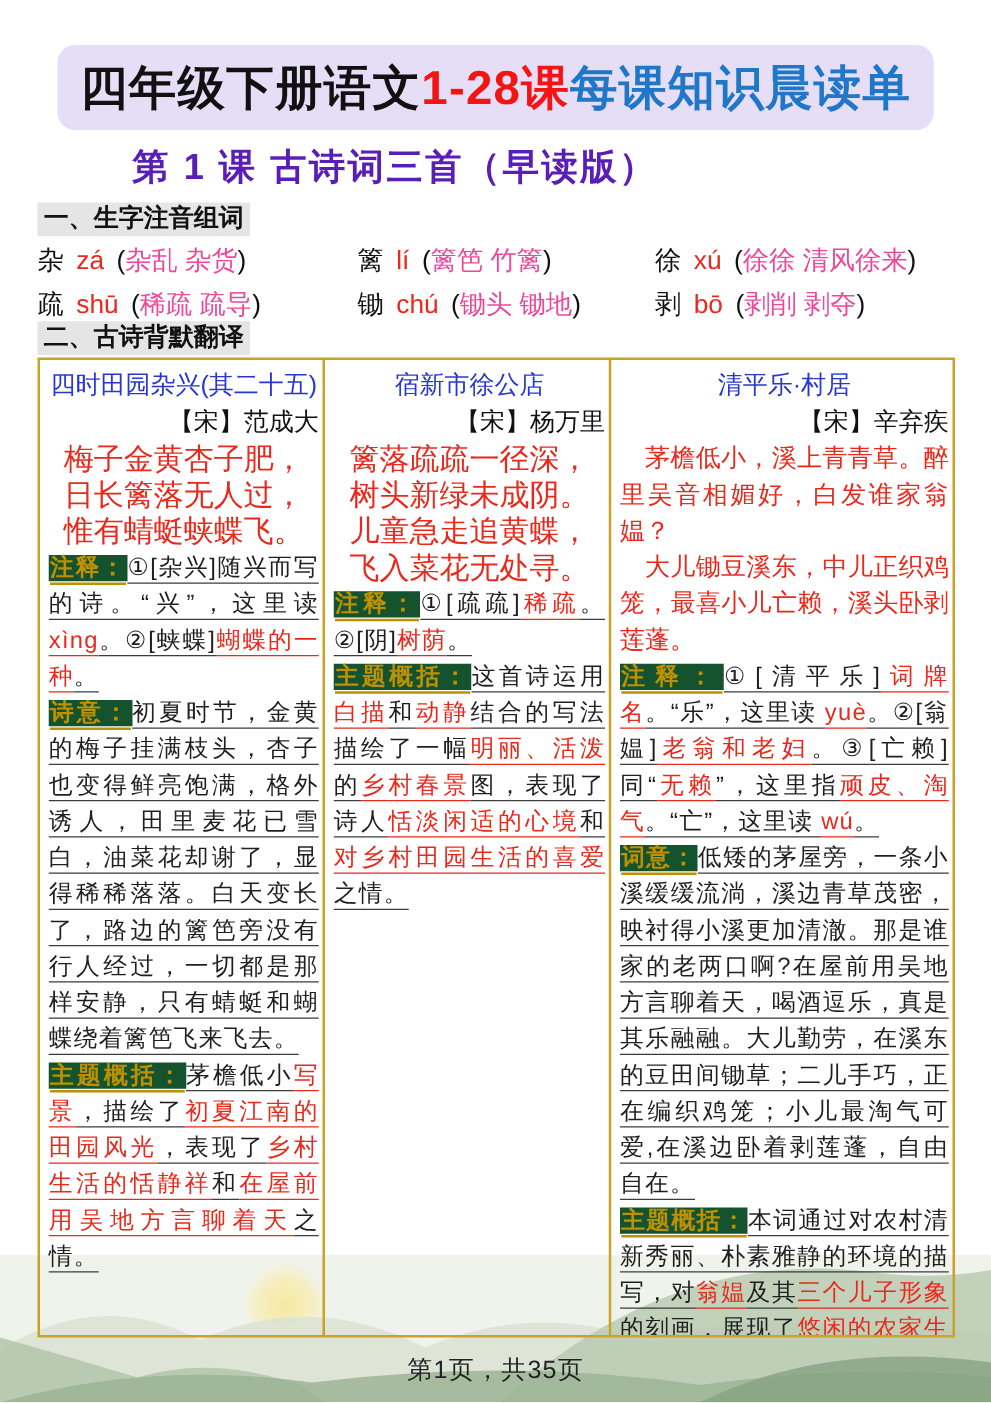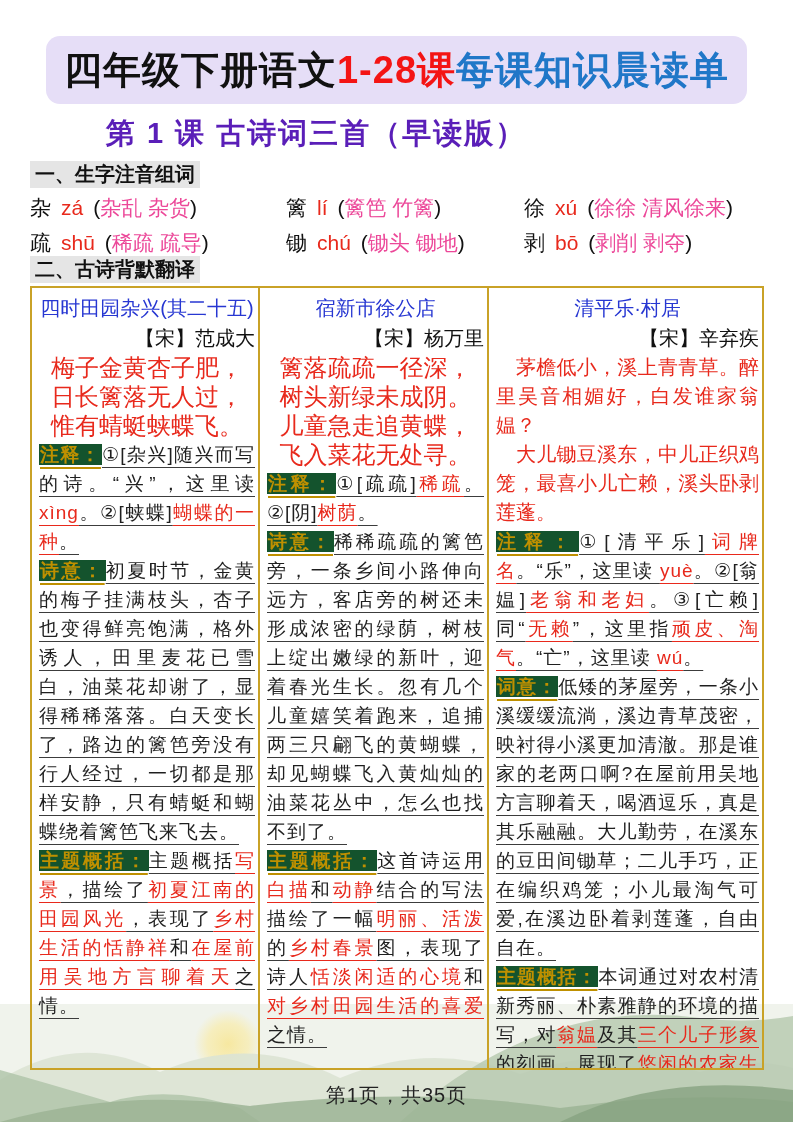--- a/index.html
+++ b/index.html
@@ -110,31 +110,30 @@
 
   <div class="poem-table">
     <div class="cell cell-1">
         <div class="cell-title">四时田园杂兴(其二十五)</div>
         <div class="cell-author">【宋】范成大</div>
         <div class="poem-line">梅子金黄杏子肥，</div>
         <div class="poem-line">日长篱落无人过，</div>
         <div class="poem-line">惟有蜻蜓蛱蝶飞。</div>
         <p class="block"><span class="lbl">注释：</span><span class="blk">①[杂兴]随兴而写的诗。“兴”，这里读</span><span class="red">xìng</span><span class="blk">。②[蛱蝶]</span><span class="red">蝴蝶的一种</span><span class="blk">。</span></p>
         <p class="block"><span class="lbl">诗意：</span><span class="blk">初夏时节，金黄的梅子挂满枝头，杏子也变得鲜亮饱满，格外诱人，田里麦花已雪白，油菜花却谢了，显得稀稀落落。白天变长了，路边的篱笆旁没有行人经过，一切都是那样安静，只有蜻蜓和蝴蝶绕着篱笆飞来飞去。</span></p>
-        <p class="block"><span class="lbl">主题概括：</span><span class="blk">主题概括</span><span class="red">写景</span><span class="blk">，描绘了</span><span class="red">初夏江南的田园风光</span><span class="blk">，表现了</span><span class="red">乡村生活的恬静祥</span><span class="blk">和</span><span class="red">在屋前用吴地方言聊着天</span><span class="blk">之情。</span></p>
+        <p class="block"><span class="lbl">主题概括：</span><span class="blk">茅檐低小</span><span class="red">写景</span><span class="blk">，描绘了</span><span class="red">初夏江南的田园风光</span><span class="blk">，表现了</span><span class="red">乡村生活的恬静祥</span><span class="blk">和</span><span class="red">在屋前用吴地方言聊着天</span><span class="blk">之情。</span></p>
       </div>
     <div class="cell cell-2">
         <div class="cell-title">宿新市徐公店</div>
         <div class="cell-author">【宋】杨万里</div>
         <div class="poem-line">篱落疏疏一径深，</div>
         <div class="poem-line">树头新绿未成阴。</div>
         <div class="poem-line">儿童急走追黄蝶，</div>
         <div class="poem-line">飞入菜花无处寻。</div>
         <p class="block"><span class="lbl">注释：</span><span class="blk">①[疏疏]</span><span class="red">稀疏</span><span class="blk">。②[阴]</span><span class="red">树荫</span><span class="blk">。</span></p>
-        <p class="block"><span class="lbl">诗意：</span><span class="blk">稀稀疏疏的篱笆旁，一条乡间小路伸向远方，客店旁的树还未形成浓密的绿荫，树枝上绽出嫩绿的新叶，迎着春光生长。忽有几个儿童嬉笑着跑来，追捕两三只翩飞的黄蝴蝶，却见蝴蝶飞入黄灿灿的油菜花丛中，怎么也找不到了。</span></p>
         <p class="block"><span class="lbl">主题概括：</span><span class="blk">这首诗运用</span><span class="red">白描</span><span class="blk">和</span><span class="red">动静</span><span class="blk">结合的写法描绘了一幅</span><span class="red">明丽、活泼</span><span class="blk">的</span><span class="red">乡村春景</span><span class="blk">图，表现了诗人</span><span class="red">恬淡闲适的心境</span><span class="blk">和</span><span class="red">对乡村田园生活的喜爱</span><span class="blk">之情。</span></p>
       </div>
     <div class="cell cell-3">
         <div class="cell-title">清平乐·村居</div>
         <div class="cell-author">【宋】辛弃疾</div>
         <p class="poem-para">茅檐低小，溪上青青草。醉里吴音相媚好，白发谁家翁媪？</p>
         <p class="poem-para">大儿锄豆溪东，中儿正织鸡笼，最喜小儿亡赖，溪头卧剥莲蓬。</p>
         <p class="block"><span class="lbl">注释：</span><span class="blk">①[清平乐]</span><span class="red">词牌名</span><span class="blk">。“乐”，这里读 </span><span class="red">yuè</span><span class="blk">。②[翁媪]</span><span class="red">老翁和老妇</span><span class="blk">。③[亡赖]同“</span><span class="red">无赖</span><span class="blk">”，这里指</span><span class="red">顽皮、淘气</span><span class="blk">。“亡”，这里读 </span><span class="red">wú</span><span class="blk">。</span></p>
         <p class="block"><span class="lbl">词意：</span><span class="blk">低矮的茅屋旁，一条小溪缓缓流淌，溪边青草茂密，映衬得小溪更加清澈。那是谁家的老两口啊?在屋前用吴地方言聊着天，喝酒逗乐，真是其乐融融。大儿勤劳，在溪东的豆田间锄草；二儿手巧，正在编织鸡笼；小儿最淘气可爱,在溪边卧着剥莲蓬，自由自在。</span></p>
         <p class="block"><span class="lbl">主题概括：</span><span class="blk">本词通过对农村清新秀丽、朴素雅静的环境的描写，对</span><span class="red">翁媪</span><span class="blk">及其</span><span class="red">三个儿子形象</span><span class="blk">的刻画，展现了</span><span class="red">悠闲的农家生活</span></p>

